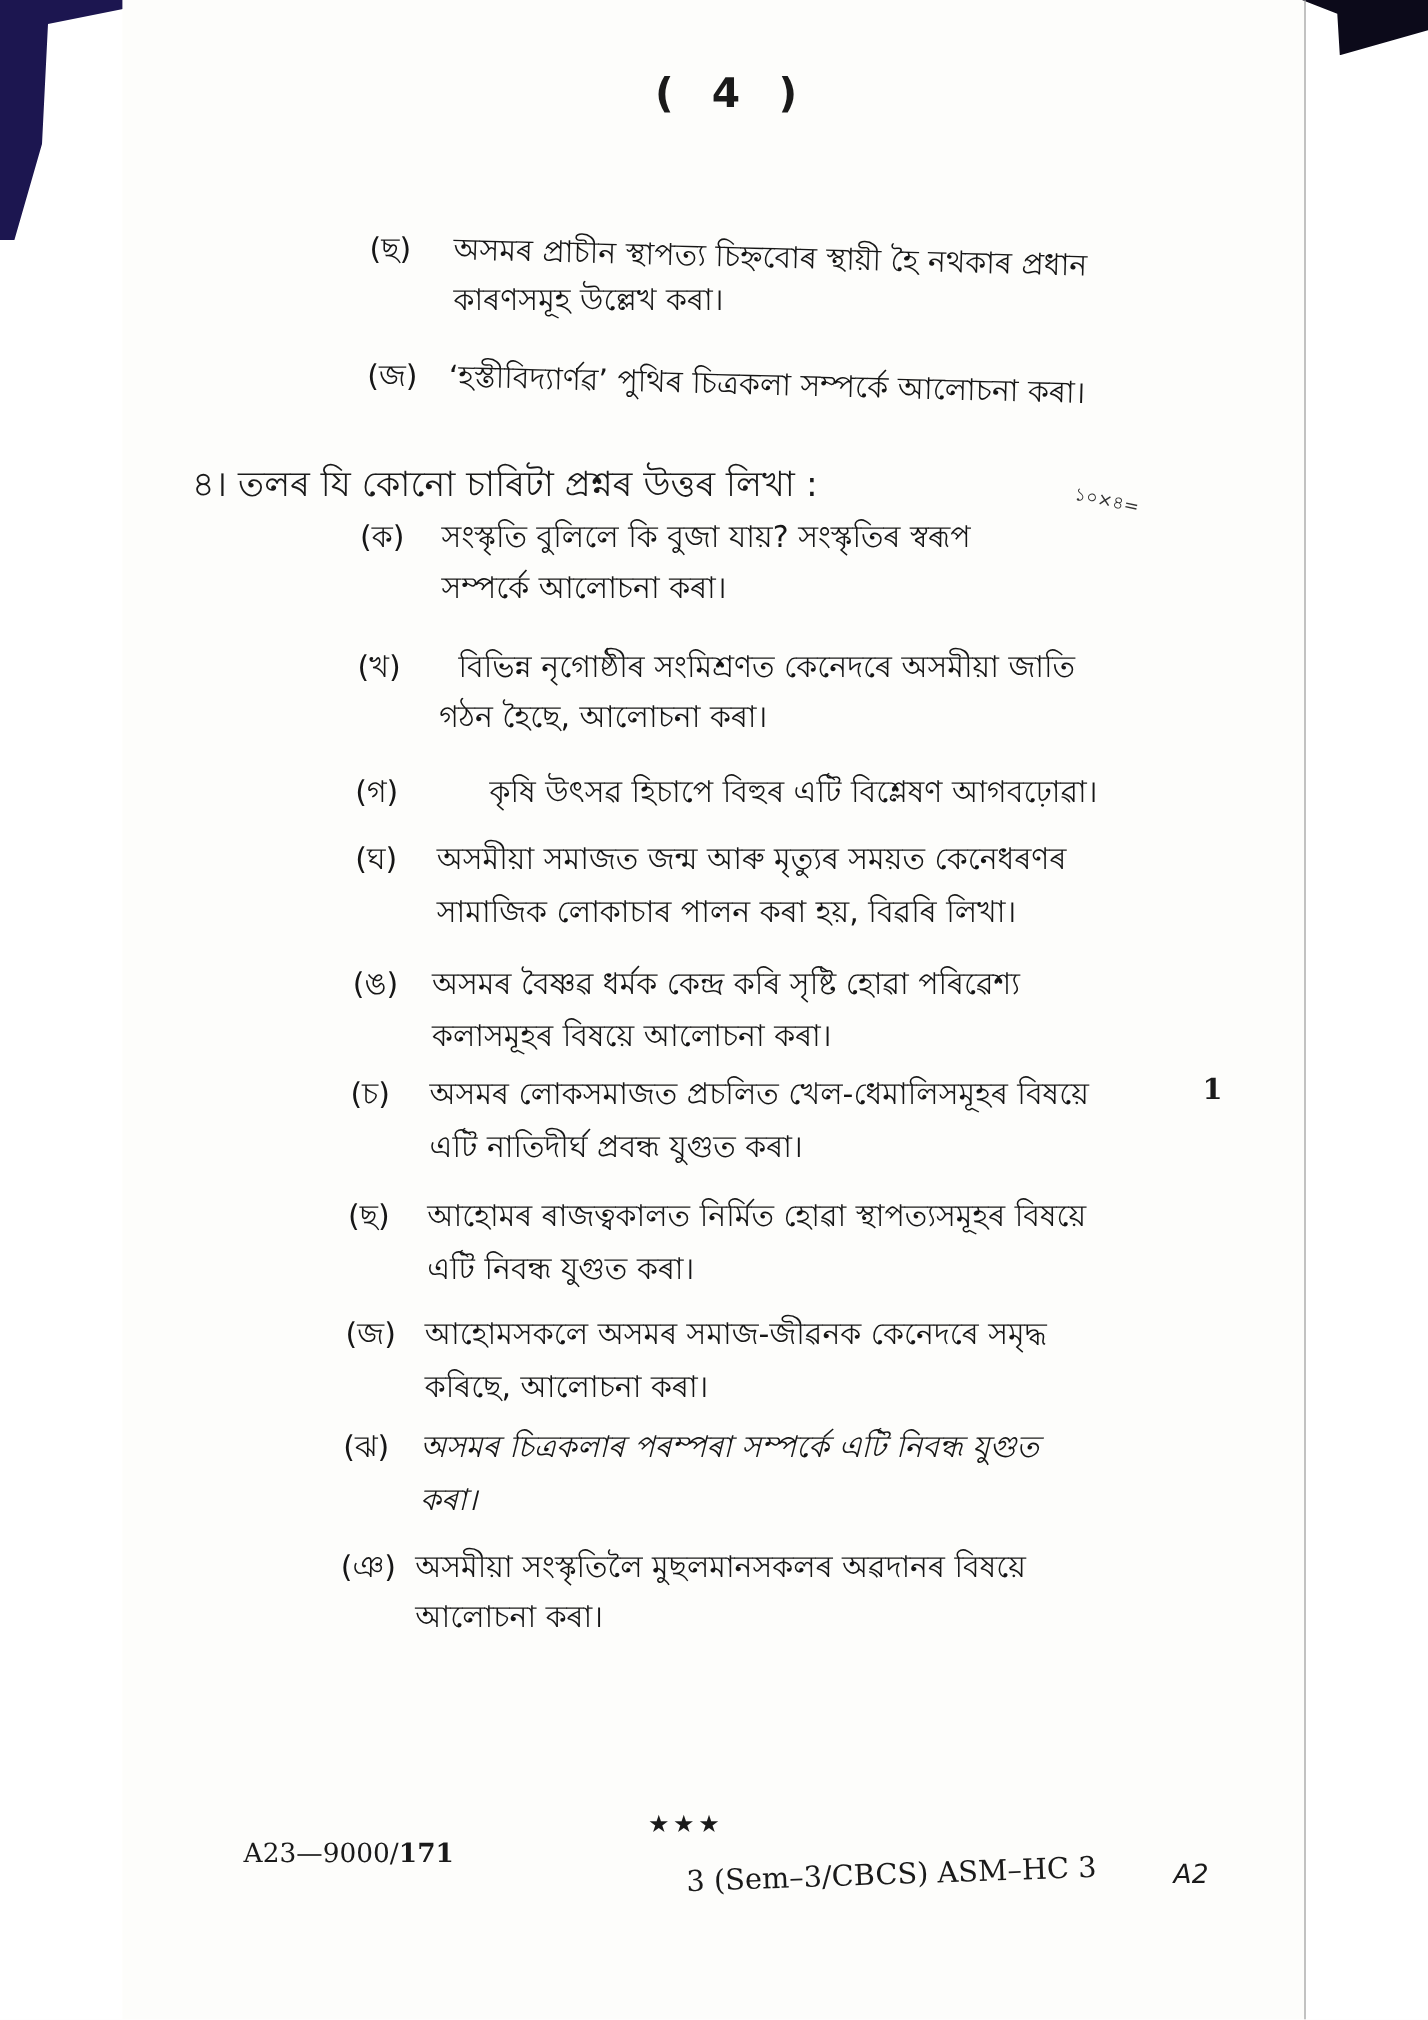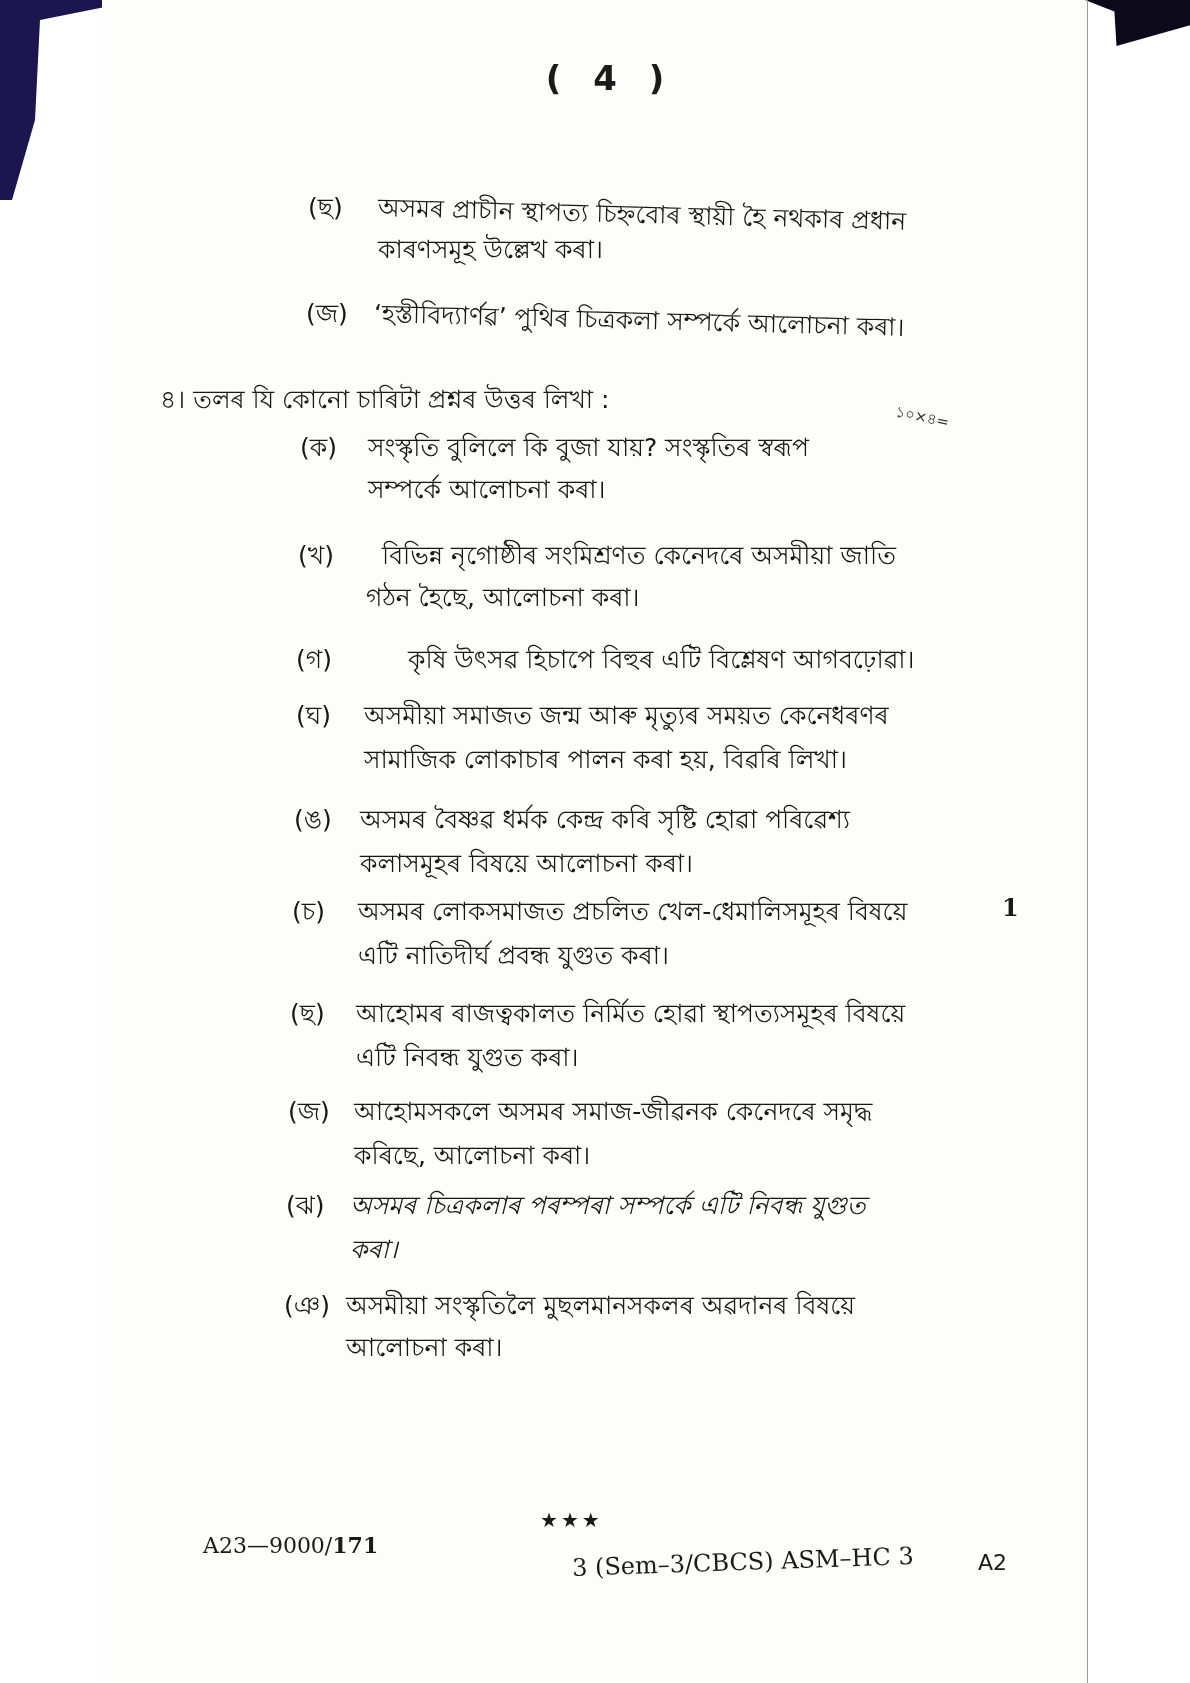--- a/index.html
+++ b/index.html
@@ -27,21 +27,21 @@
     clip-path: polygon(0 0, 100% 0, 100% 55%, 30% 100%, 28% 25%);
   }
   .header {
     position:absolute; left:520px; top:58px; width:180px; text-align:center;
     font-family:"DejaVu Sans", sans-serif; font-weight:bold; font-size:34px; letter-spacing:10px;
   }
   .q { position:absolute; font-size:25px; line-height:44px; color:#161616; }
   .q .lbl { position:absolute; left:0; top:0; }
   .q .txt { position:absolute; white-space:nowrap; }
   .q .txt2 { position:absolute; white-space:nowrap; }
-  .q4 { position:absolute; left:160px; top:380px; font-size:25px; white-space:nowrap; }
+  .q4 { position:absolute; left:160px; top:380px; font-size:29px; white-space:nowrap; }
   .marks { position:absolute; left:895px; top:405px; font-size:15px; transform:rotate(12deg); color:#333; }
   .stars { position:absolute; left:540px; top:1508px; font-size:20px; letter-spacing:3px; }
   .foot-left { position:absolute; left:102px; top:1532px; font-family:"DejaVu Serif", serif; font-size:22px; }
   .foot-left b { font-weight:bold; }
   .foot-right { position:absolute; left:470px; top:1552px; font-family:"DejaVu Serif", serif; font-size:24px; transform:rotate(-2deg); }
   .foot-far { position:absolute; left:878px; top:1555px; font-family:"DejaVu Sans", sans-serif; font-size:22px; }
   .margin-one { position:absolute; left:902px; top:893px; font-family:"DejaVu Serif", serif; font-weight:bold; font-size:24px; }
 </style>
 </head>
 <body>
@@ -120,13 +120,13 @@
   <span class="txt" style="left:62px;top:0;">অসমীয়া সংস্কৃতিলৈ মুছলমানসকলৰ অৱদানৰ বিষয়ে</span>
   <span class="txt2" style="left:62px;top:42px;">আলোচনা কৰা।</span>
 </div>
 
 <div class="stars">★★★</div>
 
 <div class="foot-left" style="left:203px;">
   <span>A23—9000/</span><b>171</b>
 </div>
 <div class="foot-right" style="left:572px;top:1548px;">3 (Sem–3/CBCS) ASM–HC 3</div>
-<div class="foot-far" style="left:978px;top:1550px;">A2</div>
+<div class="foot-far" style="left:978px;top:1550px;font-style:italic;">A2</div>
 
 </body></html>

